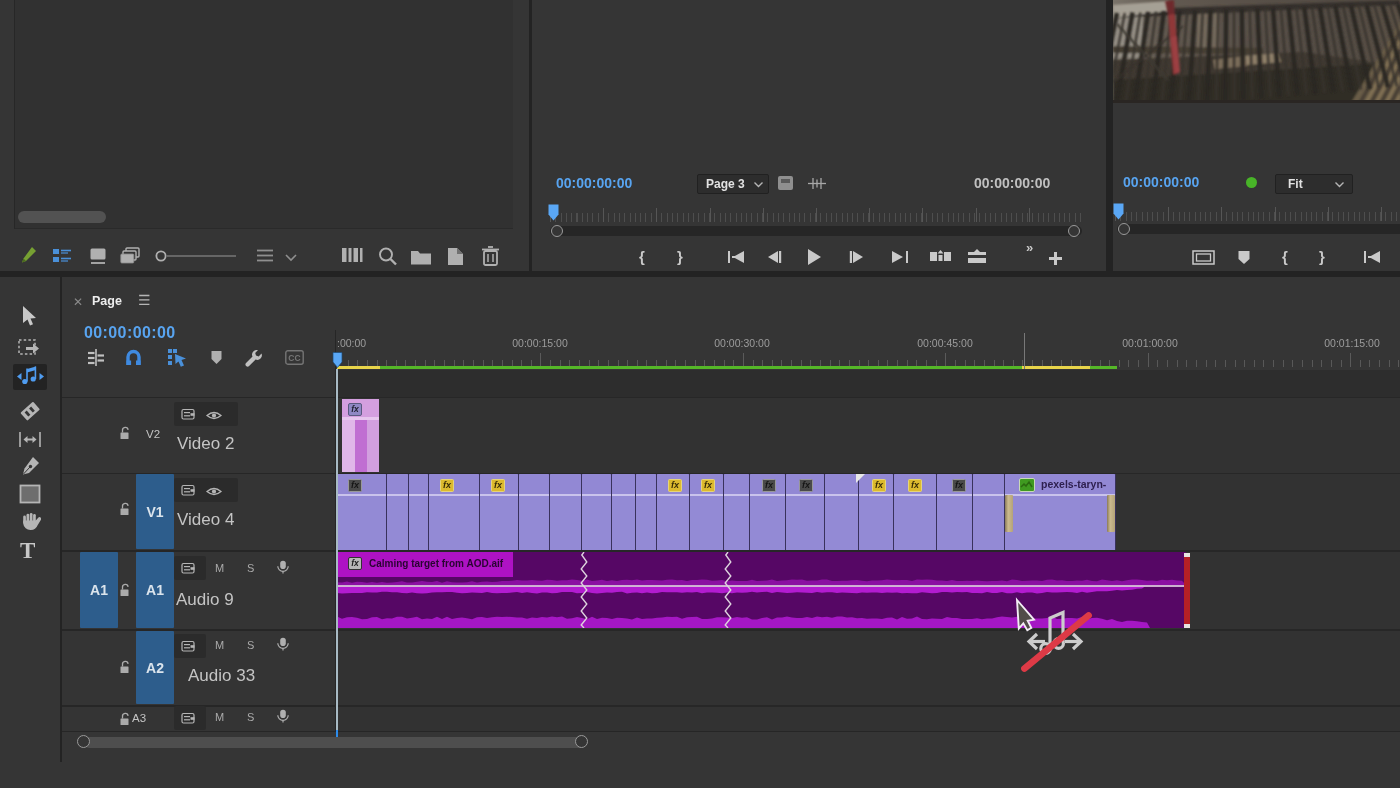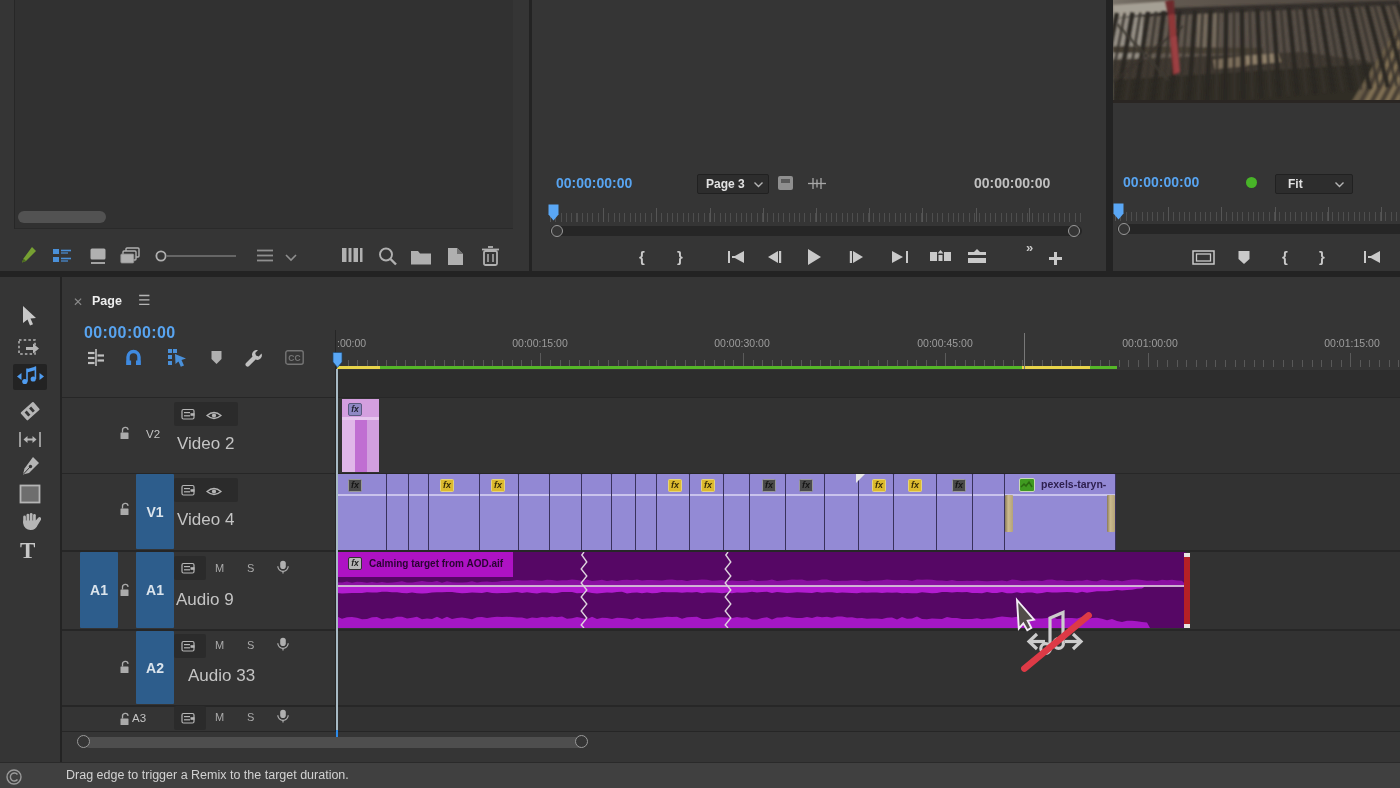--- a/index.html
+++ b/index.html
@@ -588,27 +588,20 @@
 <div class="abs" style="left:1184px;top:553px;width:6px;height:4px;background:#e8e4e0;"></div>
 <div class="abs" style="left:1184px;top:624px;width:6px;height:4px;background:#e8e4e0;"></div>
 
 <div class="abs" style="left:336px;top:369px;width:1.5px;height:361px;background:#a8bac4;"></div>
 <div class="abs" style="left:336px;top:730px;width:2px;height:8px;background:#2d8ceb;"></div>
 
 <div class="abs" style="left:84px;top:737px;width:500px;height:11px;background:#4e4e4e;border-radius:5px;"></div>
 <div class="abs" style="left:77px;top:735px;width:11px;height:11px;background:#353535;border:1.5px solid #999;border-radius:50%;"></div>
 <div class="abs" style="left:575px;top:735px;width:11px;height:11px;background:#353535;border:1.5px solid #999;border-radius:50%;"></div>
 
-<div class="abs" style="left:0;top:762px;width:1400px;height:26px;background:#404040;border-top:1px solid #2a2a2a;">
-  <div class="abs" style="left:66px;top:5px;font-size:12.5px;color:#d2d2d2;">Drag edge to trigger a Remix to the target duration.</div>
-  <svg class="abs" style="left:6px;top:6px;" width="16" height="16" viewBox="0 0 16 16">
-    <circle cx="8" cy="8" r="7" fill="none" stroke="#9a9a9a" stroke-width="1.4"></circle>
-    <path d="M11.5 5.5 a4 4 0 1 0 0 5" fill="none" stroke="#9a9a9a" stroke-width="1.4"></path>
-  </svg>
-</div>
 
 <svg class="abs" style="left:1010px;top:597px;" width="85" height="78" viewBox="0 0 85 78">
   <path d="M7 3 L8.8 31.5 L13.3 26.3 L17.3 33.2 L21.3 30.8 L17.7 23.8 L24 22.6 Z" fill="#514c49" stroke="#f2ecf4" stroke-width="1.9"></path>
   <g stroke="#cccccc" stroke-width="3.2" fill="none" stroke-linejoin="miter">
     <path d="M20 44.5 h15"></path>
     <path d="M27 37 l-8 7.5 l8 7.5"></path>
     <path d="M55 44.5 h15"></path>
     <path d="M63 37 l8 7.5 l-8 7.5"></path>
   </g>
   <g fill="none" stroke="#cccccc" stroke-width="3.2">

